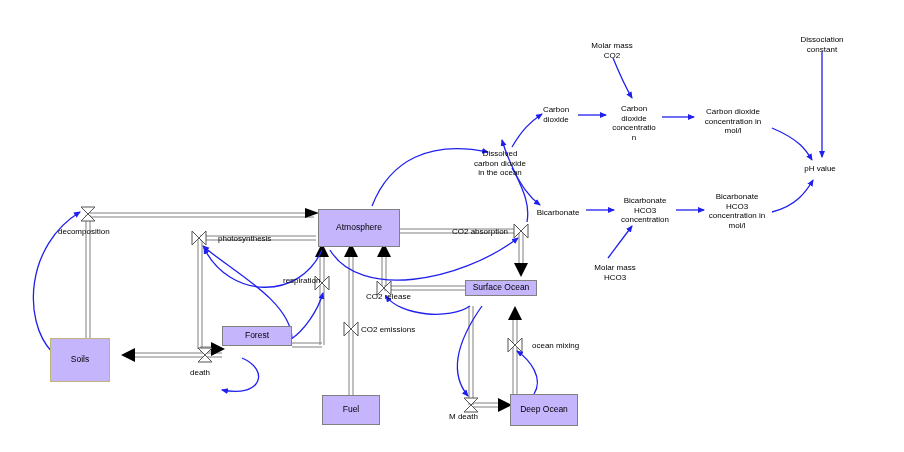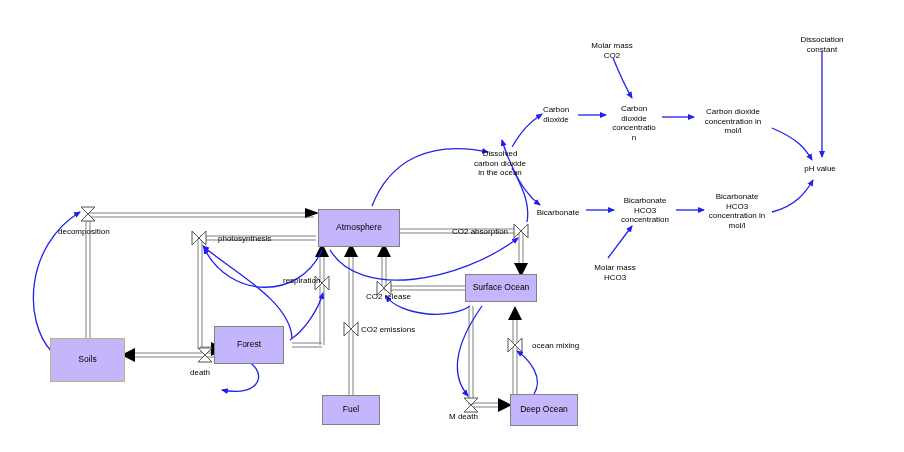--- a/index.html
+++ b/index.html
@@ -191,33 +191,33 @@
       <path d="M608,258 C620,242 626,234 632,226" marker-end="url(#arrow-blue)"></path>
 
       <path d="M676,210 C688,210 694,210 704,210" marker-end="url(#arrow-blue)"></path>
 
       <path d="M772,212 C796,206 806,192 813,180" marker-end="url(#arrow-blue)"></path>
 
       <path d="M822,52 C822,100 822,130 822,157" marker-end="url(#arrow-blue)"></path>
     </g>
   </svg>
 
-  <div class="stock soil-tint" style="left:50px; top:338px; width:75px; height:44px;">
+  <div class="stock soil-tint" style="left:50px; top:338px; width:60px; height:44px;">
     <span>Soils</span>
   </div>
-  <div class="stock" style="left:214px; top:326px; width:70px; height:38px;">
+  <div class="stock" style="left:222px; top:326px; width:70px; height:20px;">
     <span>Forest</span>
   </div>
   <div class="stock" style="left:322px; top:395px; width:58px; height:30px;">
     <span>Fuel</span>
   </div>
   <div class="stock" style="left:318px; top:209px; width:82px; height:38px;">
     <span>Atmosphere</span>
   </div>
-  <div class="stock" style="left:465px; top:274px; width:72px; height:28px;">
+  <div class="stock" style="left:465px; top:280px; width:72px; height:16px;">
     <span>Surface Ocean</span>
   </div>
   <div class="stock" style="left:510px; top:394px; width:68px; height:32px;">
     <span>Deep Ocean</span>
   </div>
 
   <div class="flow-label" style="left:58px; top:200px;margin-top:27px;">decomposition</div>
   <div class="flow-label" style="left:218px; top:234px;">photosynthesis</div>
   <div class="flow-label" style="left:283px; top:276px;">respiration</div>
   <div class="flow-label" style="left:190px; top:368px;">death</div>

